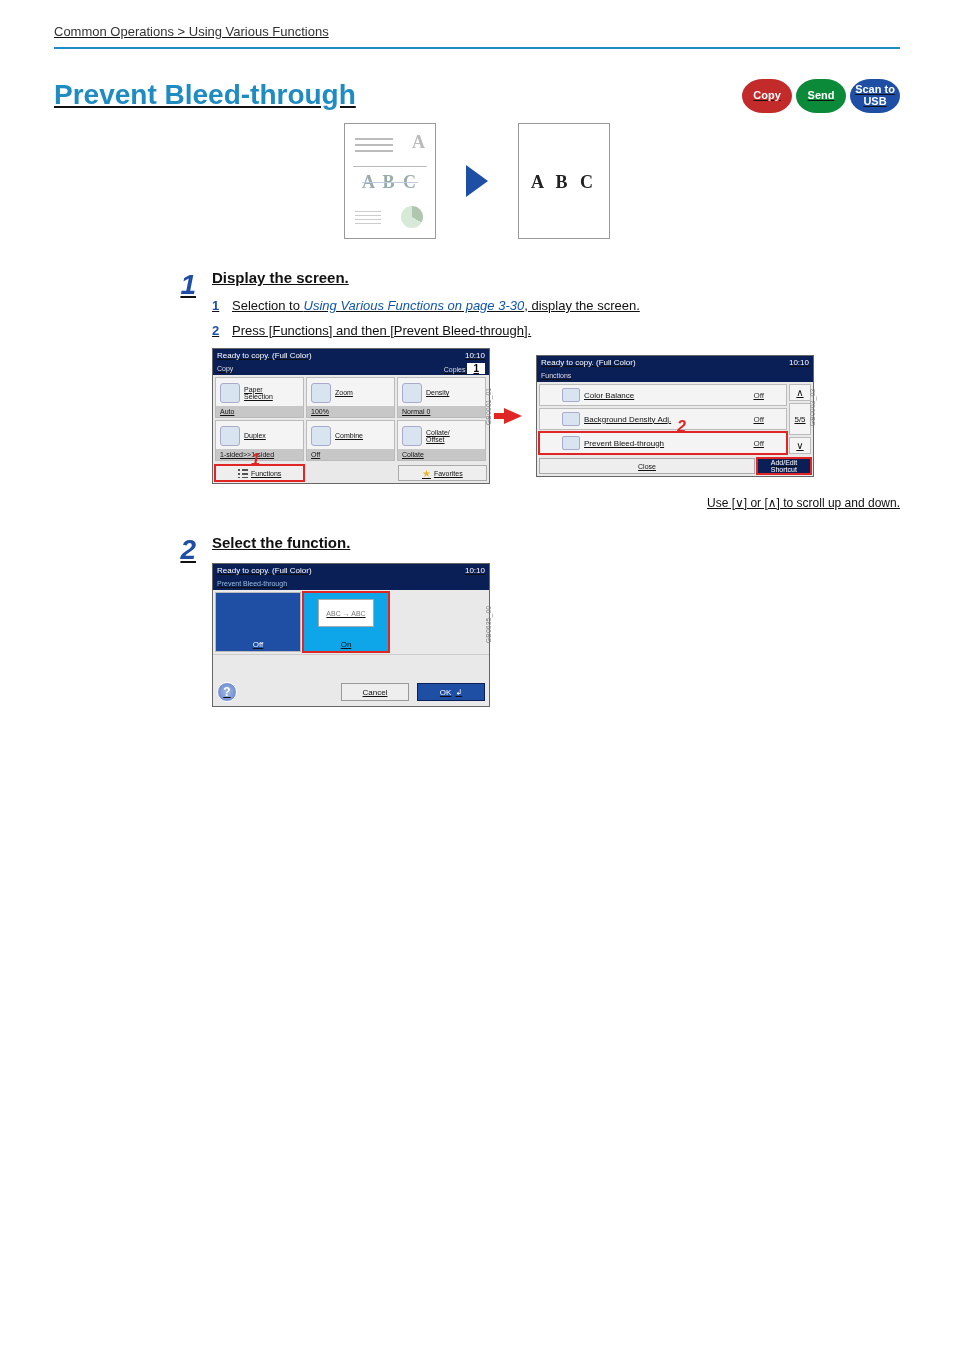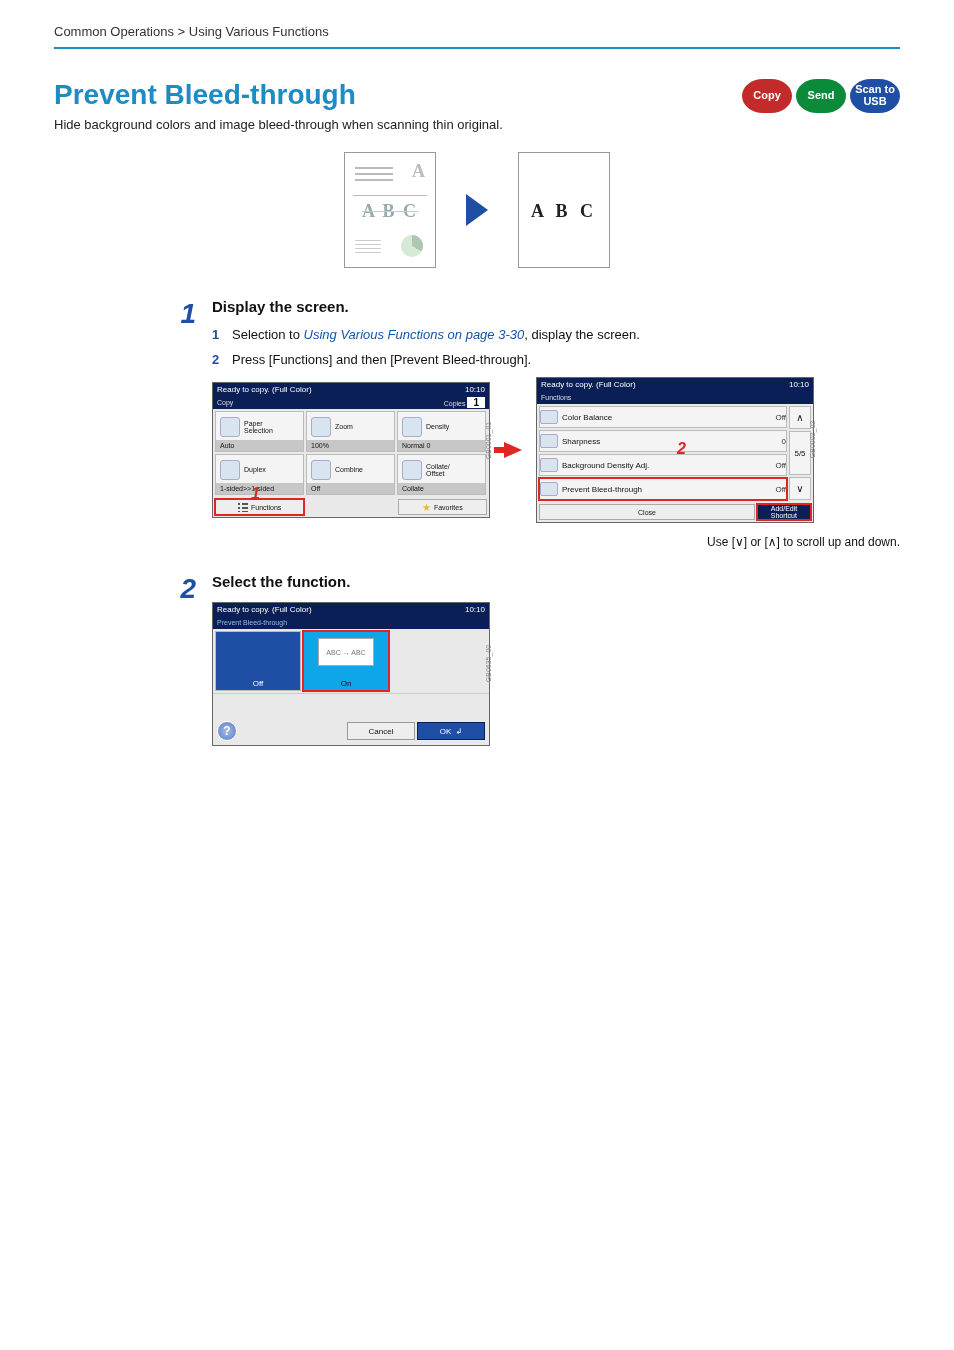--- a/index.html
+++ b/index.html
@@ -7,20 +7,21 @@
     margin: 0;
     padding: 0;
     font-family: Arial, Helvetica, sans-serif;
     font-size: 13px;
     color: #111;
     background: #fff;
     width: 954px;
   }
   .page {
     padding: 24px 54px 40px 54px;
+    text-decoration: underline;
   }
   .breadcrumb {
     font-size: 13px;
     color: #333;
     margin-bottom: 8px;
   }
   .hr {
     height: 2px;
     background: #1e8bc3;
     margin-bottom: 30px;
@@ -215,21 +216,21 @@
     position:absolute; right:-18px; top:40%;
     transform: rotate(-90deg);
     font-size: 7px; color:#888;
   }
 
   
   .flist { padding:2px; display:flex; }
   .flist-col { flex:1; display:flex; flex-direction:column; gap:2px; }
   .frow {
     display:flex; align-items:center; justify-content:space-between;
-    background:#f4f4f4; border:1px solid #bbb; height:22px; padding:0 0;
+    background:#f4f4f4; border:1px solid #bbb; height:22px; padding:0 22px;
   }
   .frow .ficon { width:18px; height:14px; background:#d8e4f0; border:1px solid #aac; border-radius:2px; margin-right:4px; }
   .frow .flabel { flex:1; font-size:8px; }
   .frow .fval { font-size:8px; color:#333; }
   .scroll-col { width:22px; display:flex; flex-direction:column; gap:2px; margin-left:2px; }
   .scroll-btn {
     border:1px solid #bbb; background:#f4f4f4; flex:1;
     display:flex; align-items:center; justify-content:center; font-size:10px;
   }
   .scroll-mid {
@@ -270,21 +271,21 @@
   
   .p2-body { padding:2px; display:flex; gap:2px; height:64px; }
   .p2-opt {
     width:86px; border:1px solid #bbb; background:#0ea5e9;
     display:flex; flex-direction:column; justify-content:space-between;
     align-items:center;
   }
   .p2-opt.sel { background:#1e4fa5; color:#fff; }
   .p2-opt .optbar { font-size:8px; padding:2px 0; }
   .p2-opt .optimg { width:56px; height:28px; background:#fff; border:1px solid #aaa; display:flex; align-items:center; justify-content:center; font-size:7px; color:#777; margin-top:6px; }
-  .p2-footer { display:flex; padding:2px; gap:2px; justify-content:flex-end; }
+  .p2-footer { display:flex; padding:2px; gap:8px; justify-content:flex-end; }
   .p2-footer .btn {
     width:68px; height:18px; font-size:8px; display:flex; align-items:center; justify-content:center;
     border:1px solid #999; background:#eee;
   }
   .p2-footer .btn.ok { background:#1e4fa5; color:#fff; border-color:#0b1f57; }
   .help-circle {
     width:20px; height:20px; border-radius:50%;
     background: radial-gradient(#a5b9e6, #5b7fc9);
     display:flex; align-items:center; justify-content:center;
     color:#fff; font-weight:bold; font-size:12px;
@@ -305,21 +306,20 @@
 </head>
 <body>
 
 <div class="page">
   <div class="breadcrumb">Common Operations &gt; Using Various Functions</div>
   <div class="hr"></div>
 
   <div class="title-row">
     <div>
       <h1 class="title">Prevent Bleed-through</h1>
-      <div class="subtitle">Hide background colors and image bleed-through when scanning thin original.</div>
     </div>
     <div class="mode-buttons">
       <span class="mode-btn mode-copy">Copy</span>
       <span class="mode-btn mode-send">Send</span>
       <span class="mode-btn mode-usb" style="white-space:pre;">Scan to
 USB</span>
     </div>
   </div>
 
   <div class="illustration">
@@ -448,25 +448,20 @@
           <div class="sub">
             <span>Functions</span>
             <span></span>
           </div>
           <div class="flist">
             <div class="flist-col">
               <div class="frow">
                 <span class="ficon"></span>
                 <span class="flabel">Color Balance</span>
                 <span class="fval">Off</span>
-              </div>
-              <div class="frow">
-                <span class="ficon"></span>
-                <span class="flabel">Sharpness</span>
-                <span class="fval">0</span>
               </div>
               <div class="frow">
                 <span class="ficon"></span>
                 <span class="flabel">Background Density Adj.</span>
                 <span class="fval">Off</span>
               </div>
               <div class="frow red-outline">
                 <span class="ficon"></span>
                 <span class="flabel">Prevent Bleed-through</span>
                 <span class="fval">Off</span>

